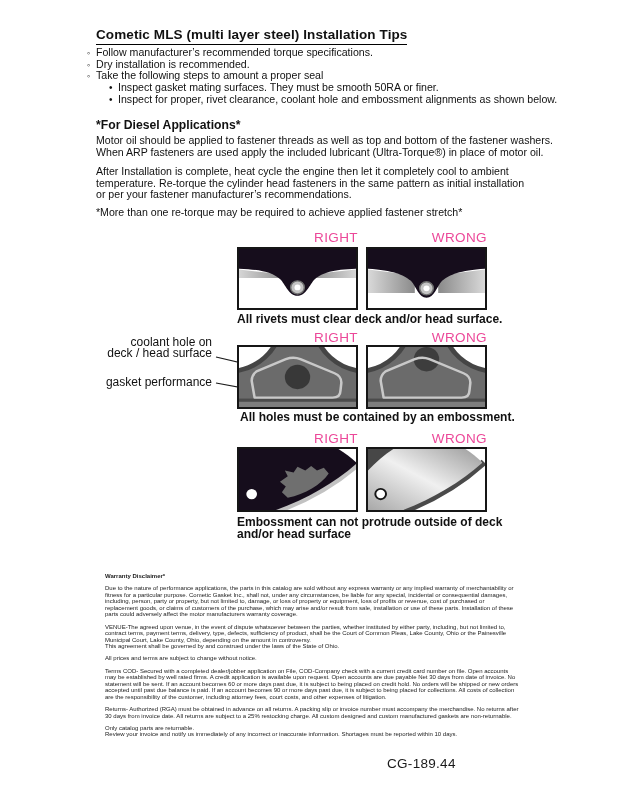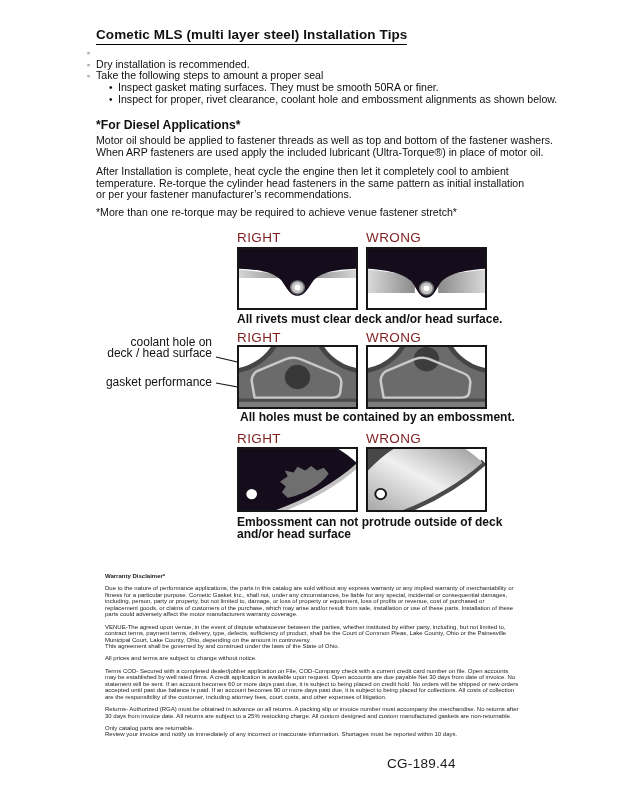--- a/index.html
+++ b/index.html
@@ -9,21 +9,21 @@
   .title{left:96px;top:27px;font-size:13.5px;font-weight:bold;
          border-bottom:1.5px solid #000;padding-bottom:2px;letter-spacing:.1px;}
   .bullets{left:87px;top:47px;font-size:10.6px;line-height:11.7px;width:480px;}
   .brow{display:flex;}
   .mk{width:9px;flex:0 0 9px;text-align:left;}
   .brow.main .mk{font-size:9px;transform:translateY(.5px);}
   .brow.sub{padding-left:22px;}
   .brow.sub .mk{font-size:10px;}
   .dieselh{left:96px;top:118px;font-size:12.2px;font-weight:bold;}
   .para{left:96px;font-size:10.6px;line-height:11.6px;white-space:pre-line;width:470px;}
-  .rw-label{width:121px;text-align:left;font-size:13.5px;letter-spacing:.4px;color:#7f1d1d;}
+  .rw-label{width:121px;text-align:right;font-size:13.5px;letter-spacing:.4px;color:#ec4899;}
   .dbox{width:117px;border:2px solid #161616;background:#fff;}
   .dbox svg{display:block;width:100%;height:100%;}
   .h59{height:59px;} .h60{height:60px;} .h61{height:61px;}
   .caption{font-size:12px;font-weight:bold;white-space:pre-line;line-height:12px;}
   .leadlabel{font-size:12px;line-height:11px;text-align:right;color:#111;}
   .fineprint{left:105px;top:573px;width:414px;font-size:6px;line-height:6.6px;color:#222;}
   .fineprint .fph{font-weight:bold;margin:0 0 5.5px 0;}
   .fineprint p{margin:0 0 5.5px 0;}
   .fineprint p.tight{margin-bottom:0;}
   .docnum{left:387px;top:756px;font-size:13.5px;letter-spacing:.3px;color:#1a1a1a;}
@@ -32,20 +32,21 @@
 </head>
 <body>
 
 <div class="page">
 
   <div class="abs title">Cometic MLS (multi layer steel) Installation Tips</div>
 
   <div class="abs bullets">
     <div class="brow main">
         <span class="mk">◦</span>
+        <span>Follow manufacturer’s recommended torque specifications.</span>
       </div>
     <div class="brow main">
         <span class="mk">◦</span>
         <span>Dry installation is recommended.</span>
       </div>
     <div class="brow main">
         <span class="mk">◦</span>
         <span>Take the following steps to amount a proper seal</span>
       </div>
     <div class="brow sub">
@@ -57,21 +58,21 @@
         <span>Inspect for proper, rivet clearance, coolant hole and embossment alignments as shown below.</span>
       </div>
   </div>
 
   <div class="abs dieselh">*For Diesel Applications*</div>
   <div class="abs para" style="top:135px;">Motor oil should be applied to fastener threads as well as top and bottom of the fastener washers.
 When ARP fasteners are used apply the included lubricant (Ultra-Torque®) in place of motor oil.</div>
   <div class="abs para" style="top:166px;">After Installation is complete, heat cycle the engine then let it completely cool to ambient
 temperature. Re-torque the cylinder head fasteners in the same pattern as initial installation
 or per your fastener manufacturer’s recommendations.</div>
-  <div class="abs para" style="top:207px;">*More than one re-torque may be required to achieve venue fastener stretch*</div>
+  <div class="abs para" style="top:207px;">*More than one re-torque may be required to achieve applied fastener stretch*</div>
 
   <div class="abs rw-label" style="left:237px;top:230px;">RIGHT</div>
   <div class="abs rw-label" style="left:366px;top:230px;">WRONG</div>
 
   <div class="abs dbox h59" style="left:237px;top:247px;">
     <svg viewBox="0 0 120 63" preserveAspectRatio="none">
       <defs>
         <linearGradient id="rgL" x1="0" y1="0" x2="1" y2="0">
             <stop offset="0" stop-color="#d6d6d6"></stop>
             <stop offset="1" stop-color="#8e8e8e"></stop>

